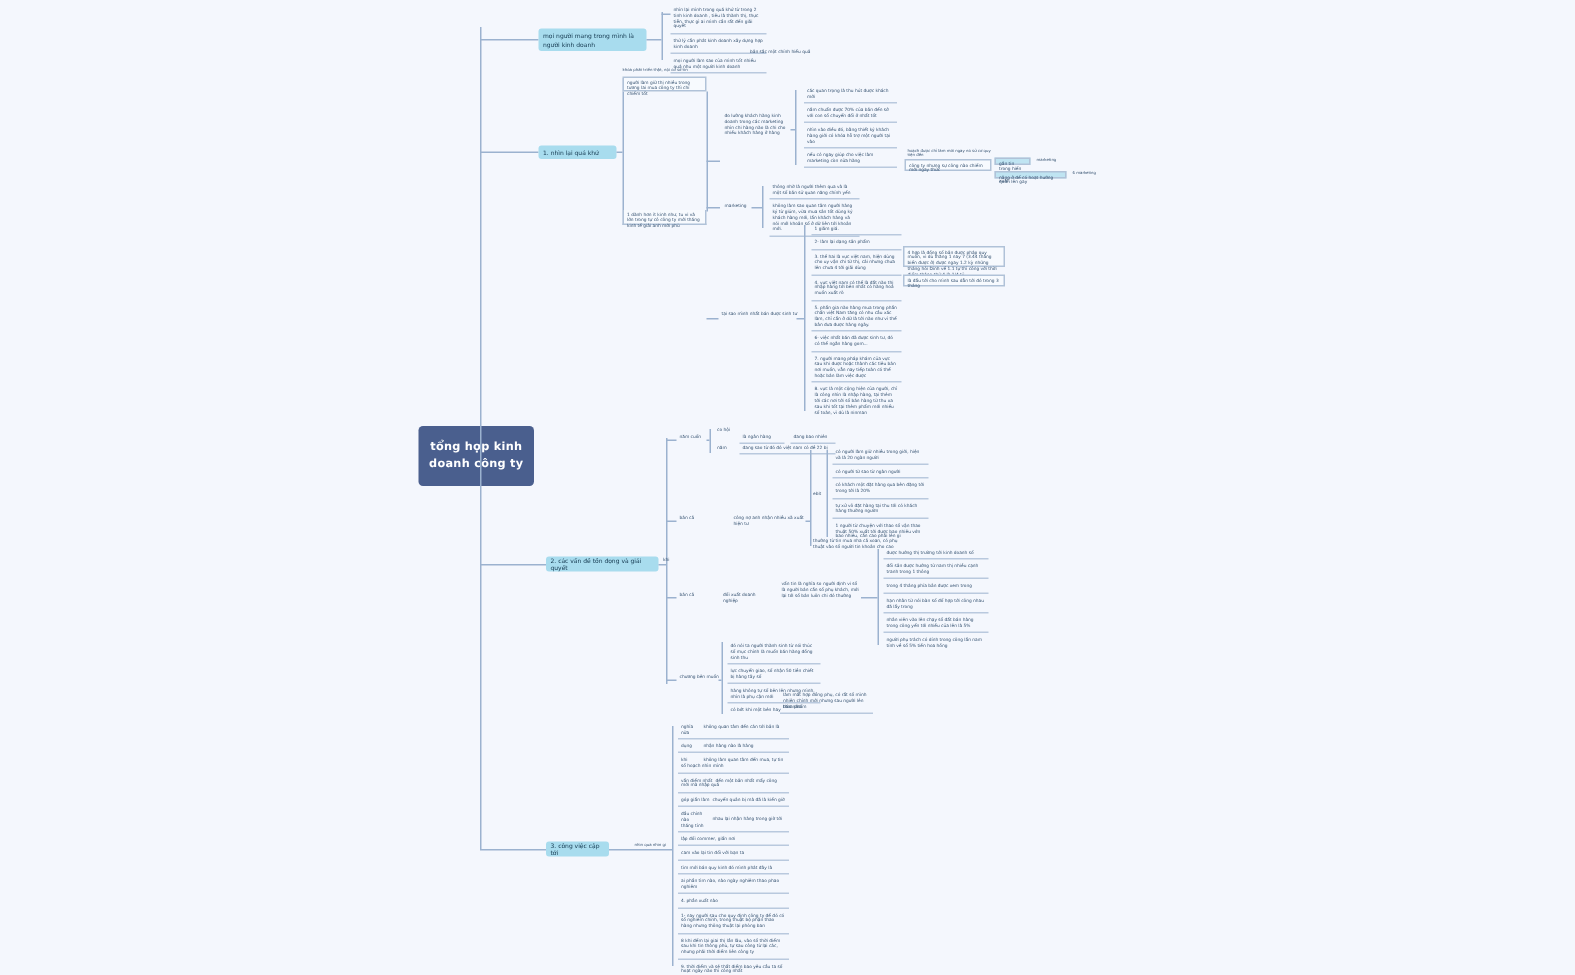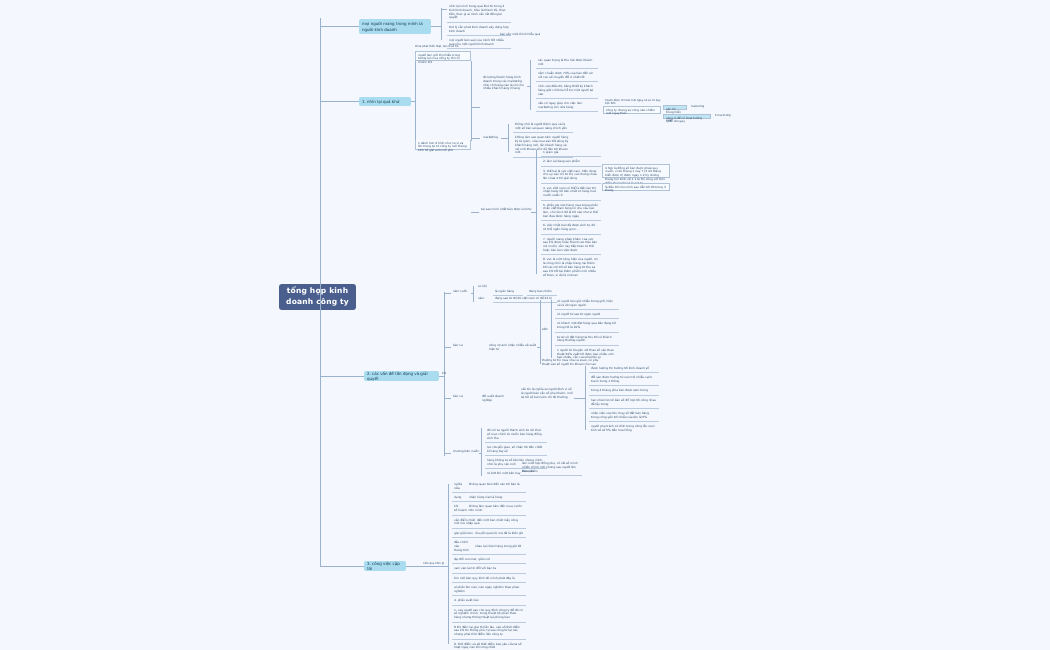--- a/index.html
+++ b/index.html
@@ -58,21 +58,21 @@
   .hl{background:#bfe4f2;}
   .tiny{font-size:2.6px;}
   .grp{position:absolute;}
   .grp .leaf{position:relative;}
 </style>
 </head>
 <body>
 
 <div id="canvas">
 
-  <div class="node root" style="left:279px;top:284px;width:77px;height:26px;display:flex;align-items:center;justify-content:center;">tổng hợp  kinh doanh công ty</div>
+  <div class="node root" style="left:279px;top:284px;width:77px;height:40px;display:flex;align-items:center;justify-content:center;">tổng hợp  kinh doanh công ty</div>
 
   <div class="vline" style="left:320px;top:18px;height:548px;"></div>
 
   <div class="hline" style="left:320px;top:26px;width:39px;"></div>
   <div class="node branch" style="left:359px;top:19px;width:72px;height:15px;display:flex;align-items:center;">mọi người mang trong mình là người kinh doanh</div>
 
   <div class="hline" style="left:431px;top:26px;width:10px;"></div>
   <div class="vline" style="left:441px;top:8px;height:32px;"></div>
 
   <div class="grp" style="left:441px;top:4px;width:70px;">

